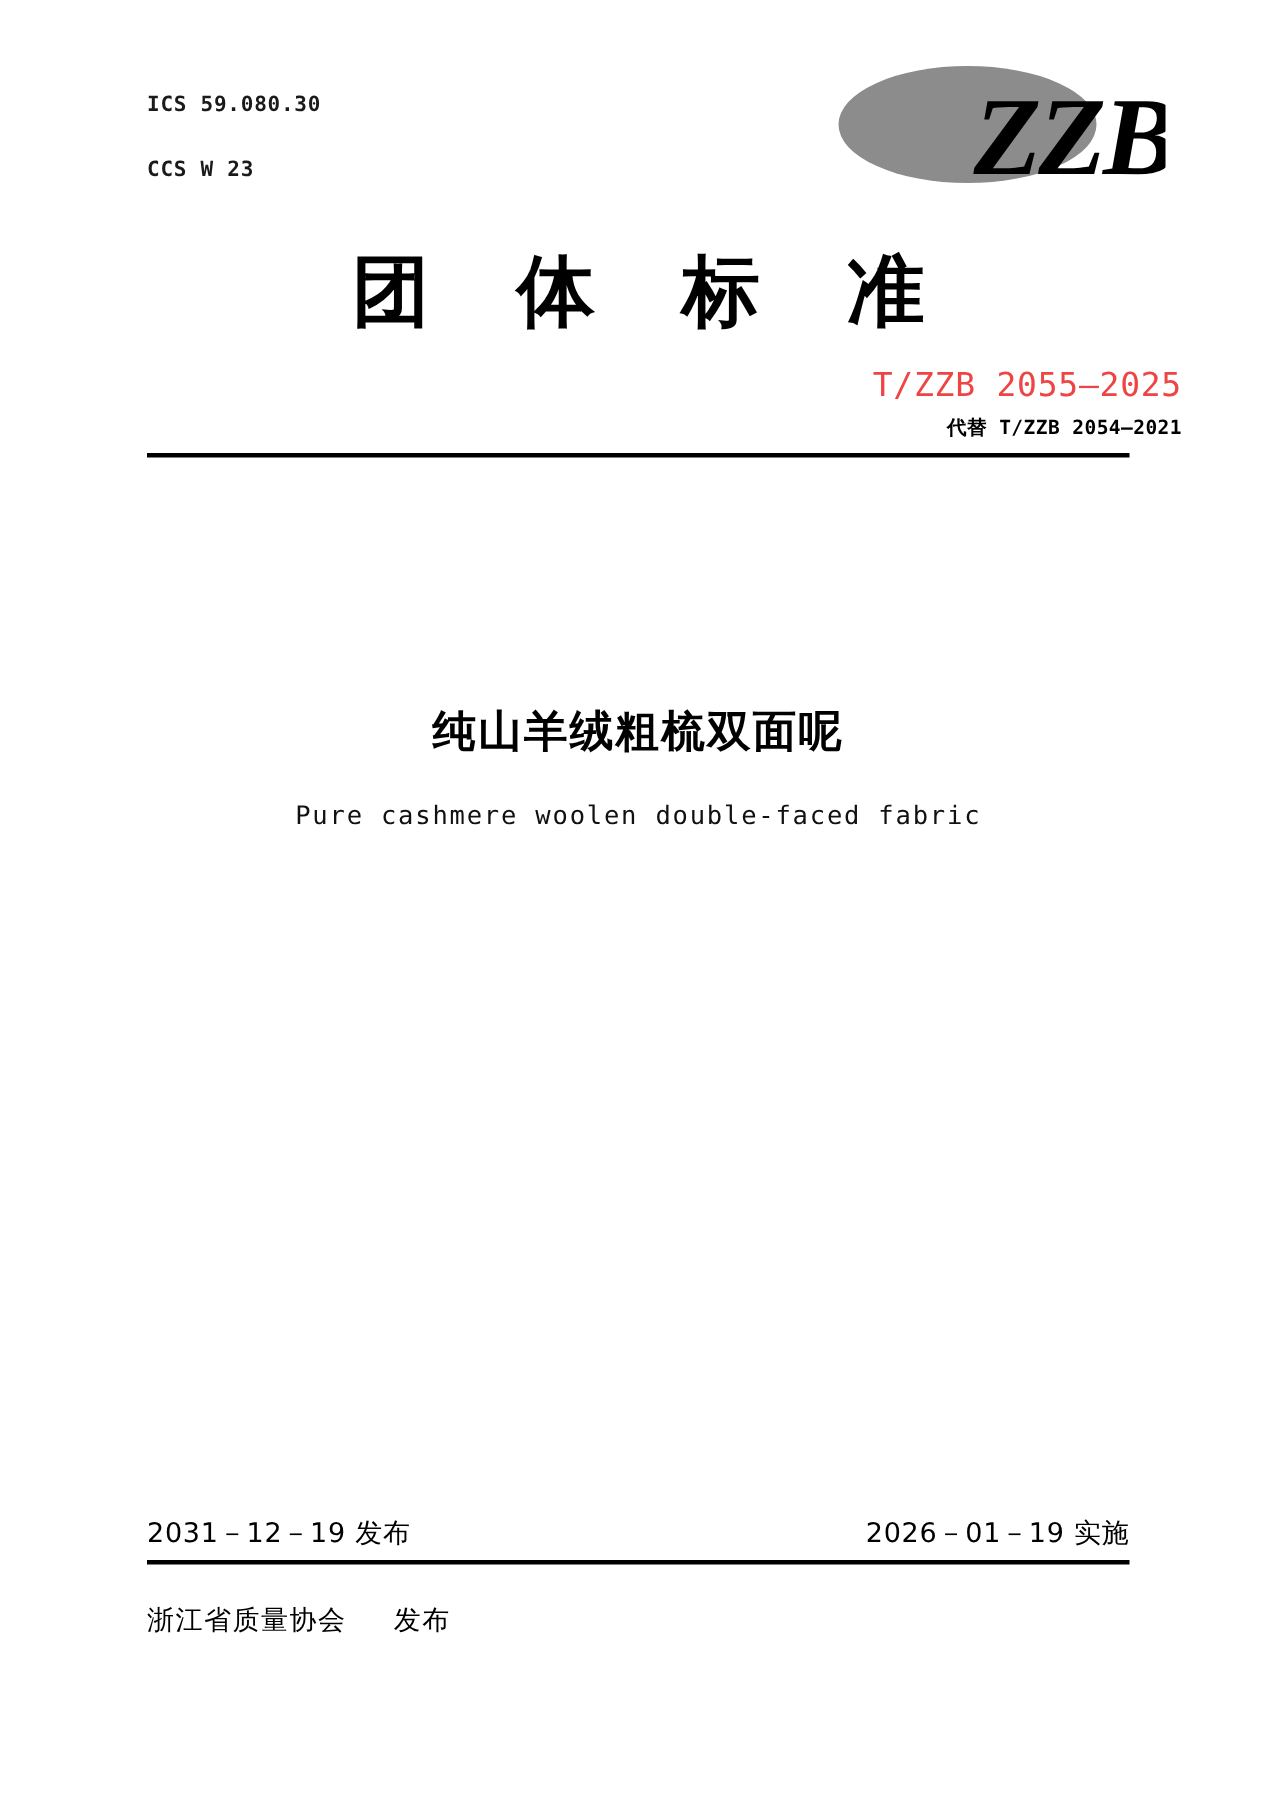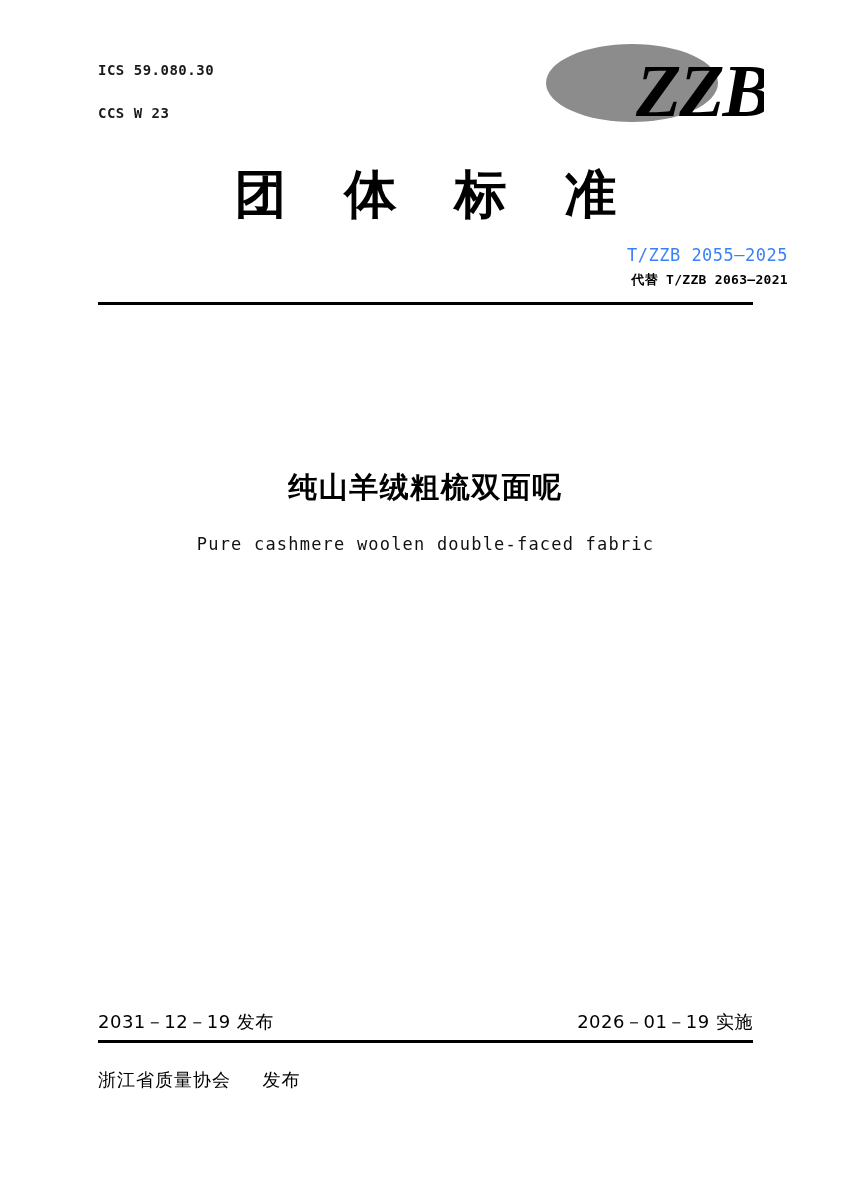--- a/index.html
+++ b/index.html
@@ -33,21 +33,21 @@
     letter-spacing: 0.5px;
     line-height: 21px;
     font-weight: 700;
     color: #1a1a1a;
   }
   .codes div { white-space: pre; margin-top: 22px; }
 
   
   .logo {
     position: absolute;
-    left: 514px;
+    left: 527px;
     top: 38px;
     width: 250px;
     height: 100px;
   }
   .logo svg { display: block; }
 
   
   .main-title {
     position: absolute;
     left: 98px;
@@ -64,23 +64,23 @@
 
   
   .std-number {
     position: absolute;
     right: 62px;
     top: 245px;
     text-align: right;
     font-family: "DejaVu Sans Mono", monospace;
   }
   .std-number .num {
-    font-size: 17px;
+    font-size: 22px;
     letter-spacing: 0.5px;
-    color: #3b82f6;
+    color: #ef4444;
   }
   .std-number .replaces {
     margin-top: 6px;
     font-size: 13px;
     letter-spacing: 0.3px;
     font-weight: 700;
     color: #000;
   }
 
   
@@ -164,21 +164,21 @@
     <svg width="250" height="100" viewBox="0 0 250 100" xmlns="http://www.w3.org/2000/svg">
       <ellipse cx="118" cy="45" rx="86" ry="39" fill="#8c8c8c"></ellipse>
       <text x="122" y="78" font-family="Liberation Serif, serif" font-size="74" font-weight="700" font-style="italic" fill="#000000" text-anchor="start" letter-spacing="-2">ZZB</text>
     </svg>
   </div>
 
   <div class="main-title">团体标准</div>
 
   <div class="std-number">
     <div class="num">T/ZZB 2055—2025</div>
-    <div class="replaces">代替 T/ZZB 2063—2021</div>
+    <div class="replaces">代替 T/ZZB 2054—2021</div>
   </div>
 
   <div class="rule-top"></div>
 
   <div class="doc-title-cn">纯山羊绒粗梳双面呢</div>
   <div class="doc-title-en">Pure cashmere woolen double-faced fabric</div>
 
   <div class="footer-dates">
     <div>2031－12－19 发布</div>
     <div>2026－01－19 实施</div>

